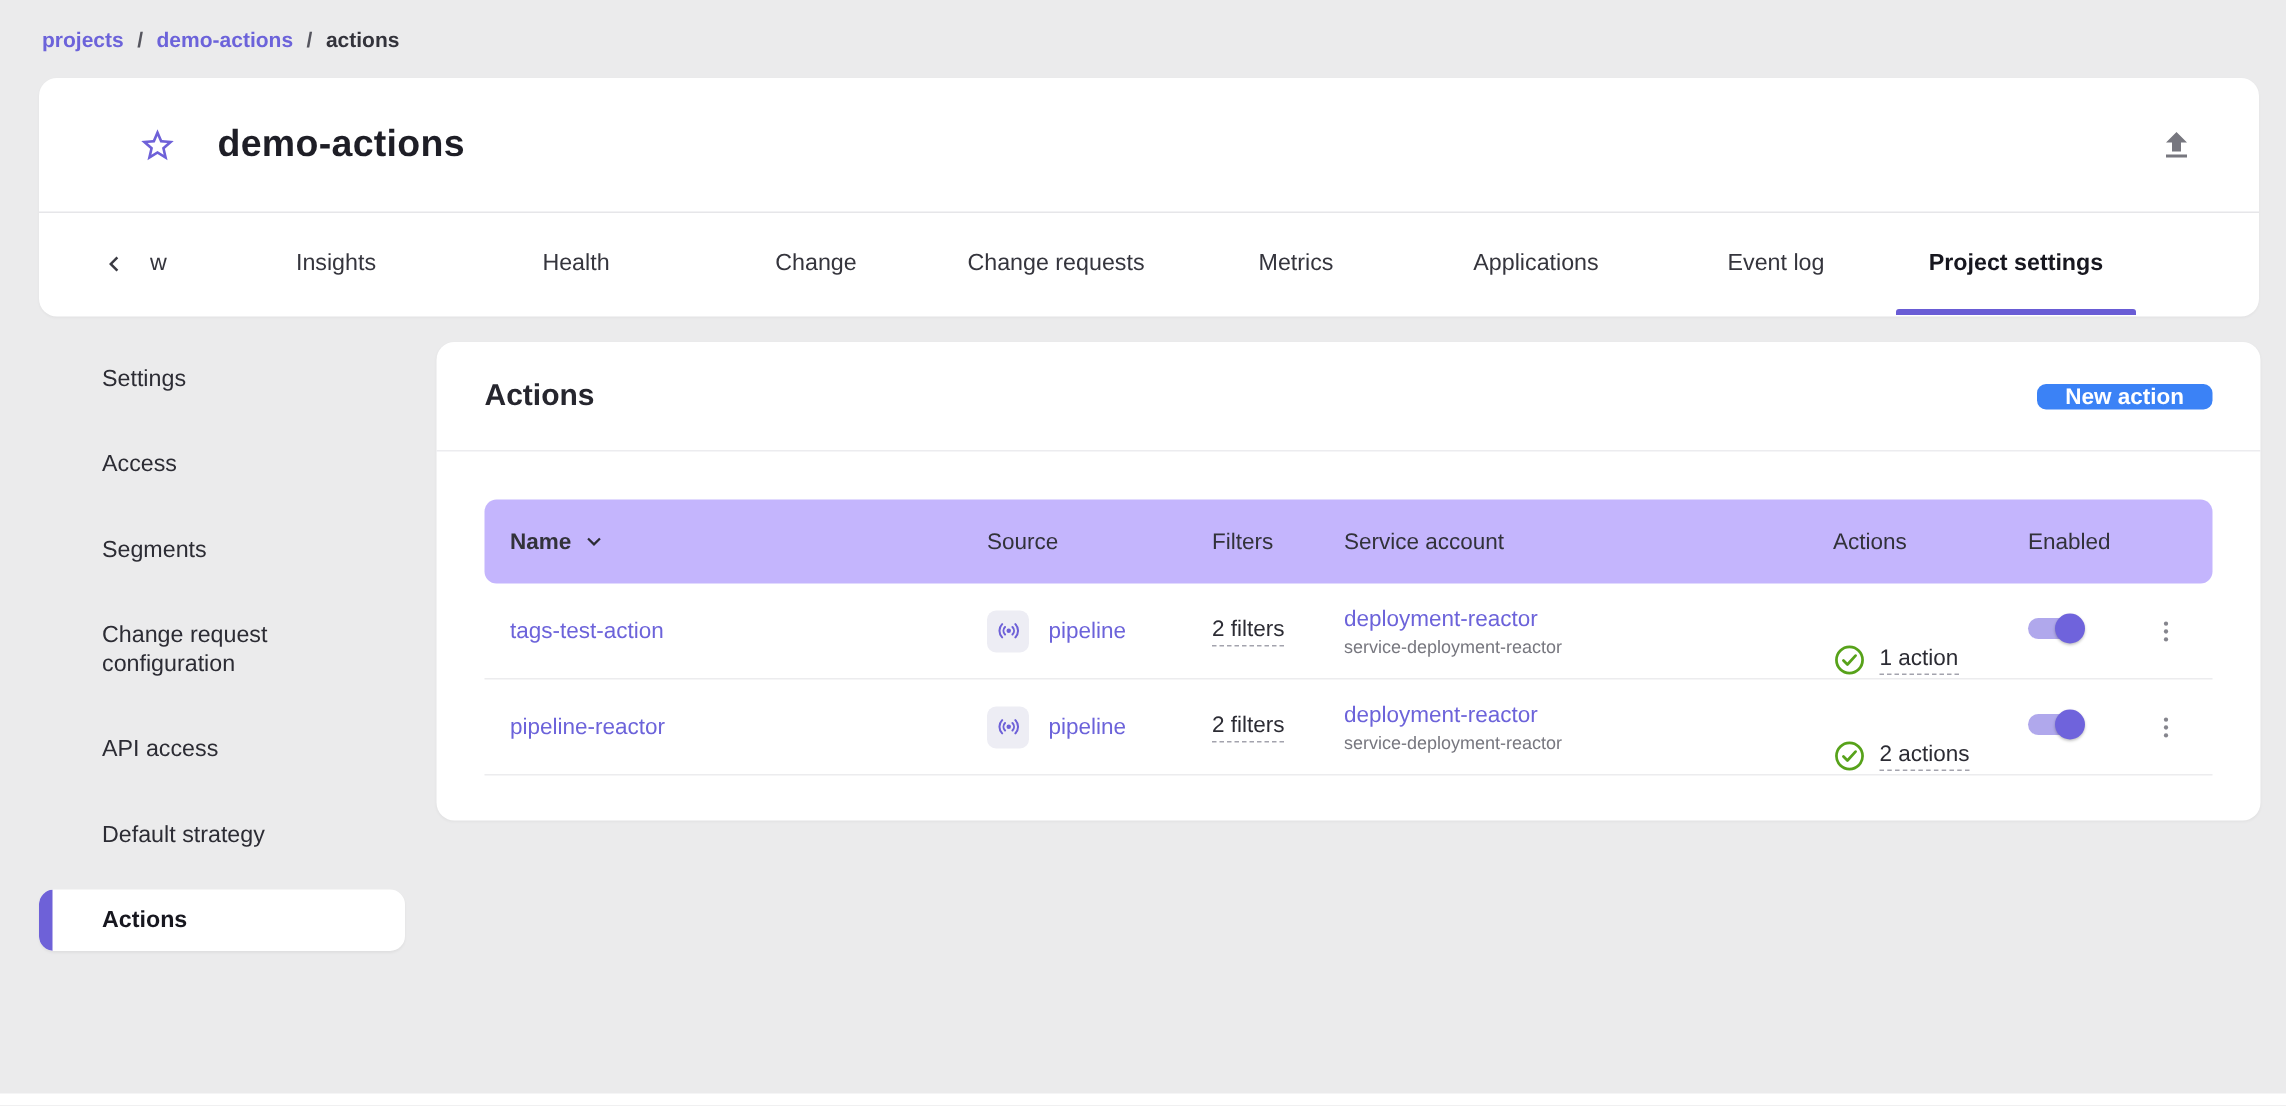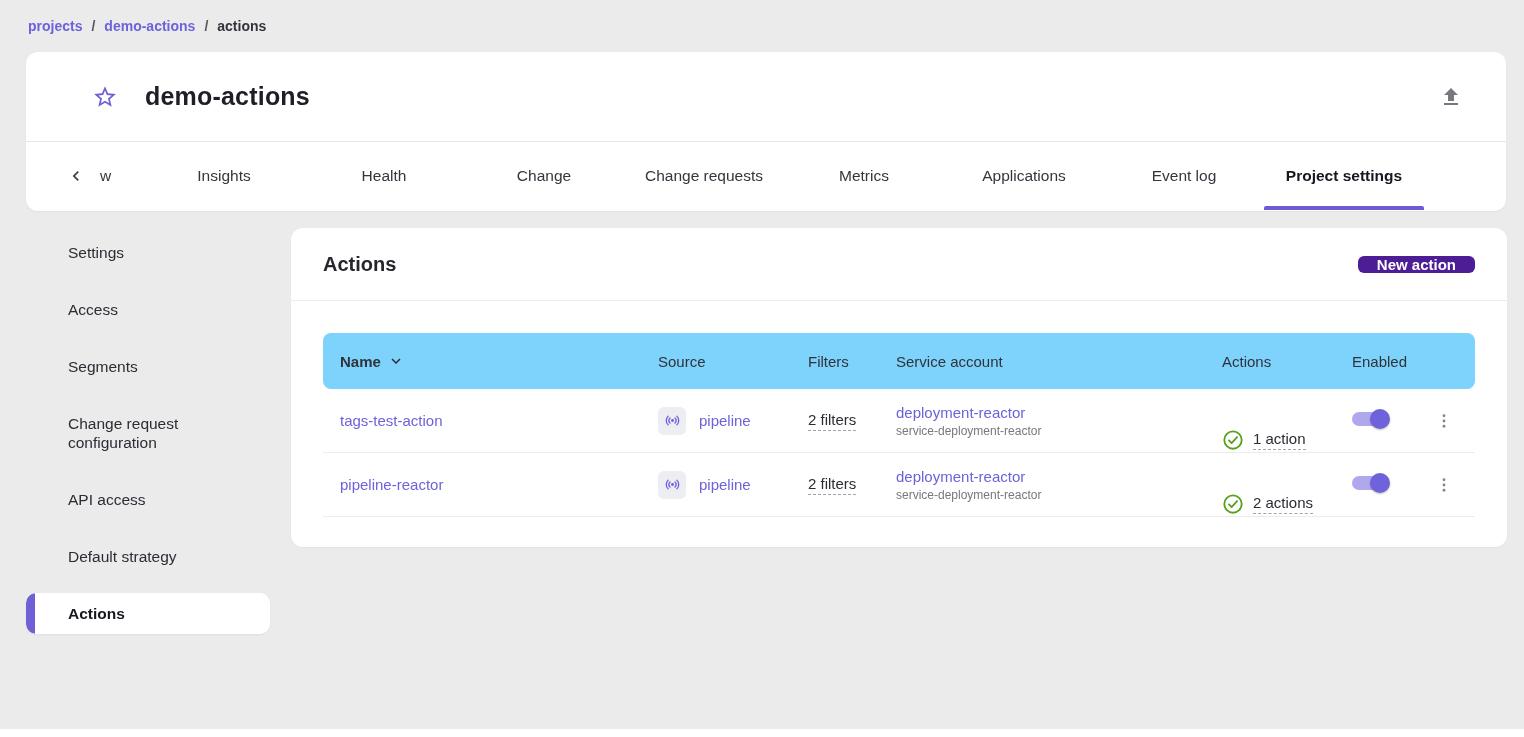--- a/index.html
+++ b/index.html
@@ -76,34 +76,34 @@
     position:absolute; left:291px; top:228px; width:1216px; height:319px;
     background:#ffffff; border-radius:12px;
     box-shadow:0 1px 2px rgba(0,0,0,0.04);
   }
   .panel-header {
     height:73px; display:flex; align-items:center; padding:0 32px;
     border-bottom:1px solid #ececef;
   }
   .panel-title { font-size:20px; color:#26262e; }
   .new-action-btn {
-    margin-left:auto; background:#4c1d95; color:#ffffff; border:none;
+    margin-left:auto; background:#3b82f6; color:#ffffff; border:none;
     font-family:inherit; font-size:15px; font-weight:bold;
     padding:0 19px; border-radius:6px; cursor:pointer;text-align:center;
   }
 
   
   .actions-table { margin:32px 32px 0; width:1152px; }
   .tbl-grid {
     display:grid;
     grid-template-columns:318px 150px 88px 326px 130px 92px 48px;
     align-items:center;
   }
   .tbl-head {
-    background:#7dd3fc; border-radius:8px; height:56px;
+    background:#c4b5fd; border-radius:8px; height:56px;
     font-size:15px; color:#32323a;
   }
   .th { padding-left:17px; }
   .th-name { font-weight:bold; display:flex; align-items:center; gap:6px; cursor:pointer; }
   .tbl-row { height:64px; border-bottom:1px solid #ececee; font-size:15px; }
   .td { padding-left:17px; }
   .cell-link { color:#6c63da; cursor:pointer; font-size:15px; }
   .source-cell { display:flex; align-items:center; gap:13px; }
   .source-icon-box {
     width:28px; height:28px; border-radius:6px; background:#ededf4;

